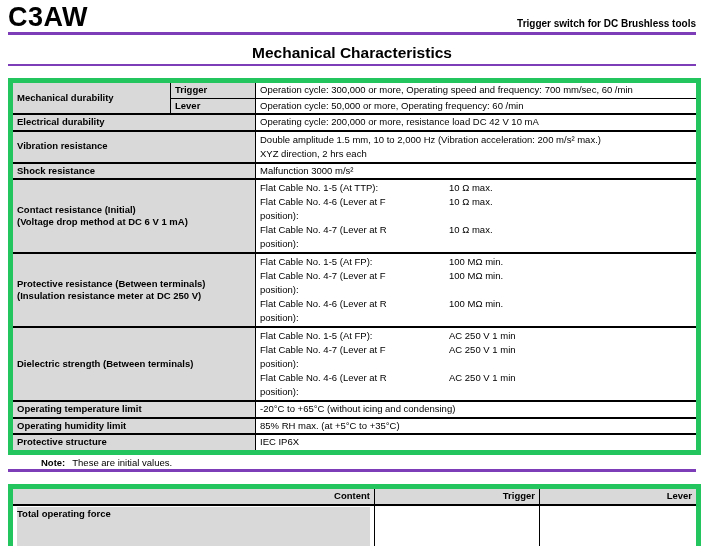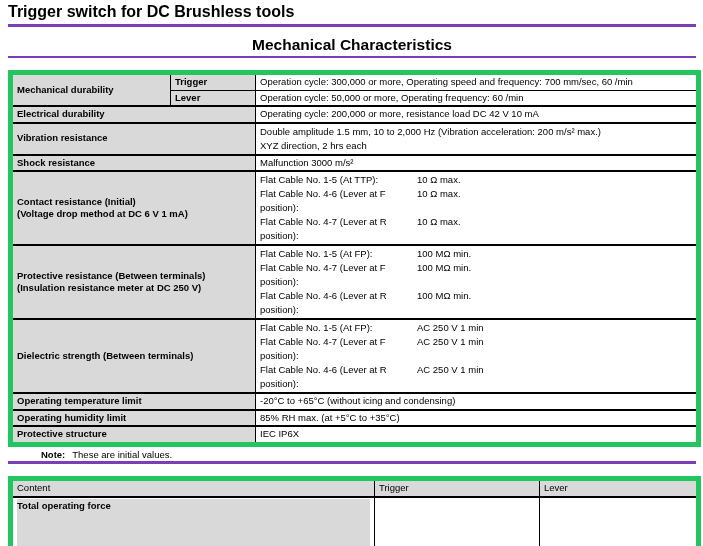--- a/index.html
+++ b/index.html
@@ -8,55 +8,56 @@
   body {
     width:703px; height:546px; overflow:hidden;
     background:#fff; color:#000;
     font-family:"Liberation Sans", sans-serif;
   }
   .page { padding:3px 7px 0 8px; }
 
   
   .hdr { display:flex; justify-content:space-between; align-items:flex-end; }
   .product { font-size:27px; font-weight:bold; line-height:28px; letter-spacing:.5px; }
-  .subtitle { font-size:16px; font-weight:bold; padding-bottom:2px; }
+  .subtitle { font-size:10px; font-weight:bold; padding-bottom:2px; }
   .rule { background:var(--accent); height:2px; margin-top:2px; }
   .rule-thick { height:3px; margin-top:1px; }
 
   .sec-title { font-size:15.5px; font-weight:bold; margin:9px 0 0 0;text-align:center; }
 
   
   table { border-collapse:collapse; table-layout:fixed; width:688px; font-size:9.5px; margin-top:12px; border:5px solid #22c55e; }
   td,th { border:1px solid #000; padding:1px 4px; vertical-align:middle; line-height:12.5px; }
   tr.hb td, tr.hb th { border-top-width:2px; }
   .lbl { background:var(--grey); font-weight:bold; }
   .val { background:#fff; }
-  .cline { display:flex; line-height:14px; }
+  .cline { display:flex; line-height:14px;gap:32px; }
   .cable { flex:0 0 157px; }
   .vline { line-height:14px; }
 
   
-  .op-table th { background:var(--grey); font-weight:normal; text-align:left; }
+  .op-table th { background:var(--grey); font-weight:bold; text-align:right; }
   .op-table .content { background:var(--grey); font-weight:bold; }
   .op-table .content { display:flex;flex-direction:column; }
   .op-table .c-name { flex:0 0 197px; }
   .op-table td.num { text-align:center; background:#fff; }
   .op-table td { line-height:13px; padding:1.5px 4px; }
 
   
   .notes { margin-top:3px;padding-left:33px; }
   .note-line { display:flex; font-size:9.5px; line-height:10.5px; margin-top:1px; }
   .note-label { font-weight:bold; margin-right:7px; flex:none; }
 </style>
 </head>
 <body>
 
 <div class="page">
 
   <div class="hdr">
+    <div class="product">C3AW</div>
     <div class="subtitle">Trigger switch for DC Brushless tools</div>
   </div>
   <div class="rule rule-thick"></div>
 
   <h2 class="sec-title">Mechanical Characteristics</h2>
   <div class="rule"></div>
 
   <table class="mech-table">
     <colgroup>
         <col style="width:160px">

